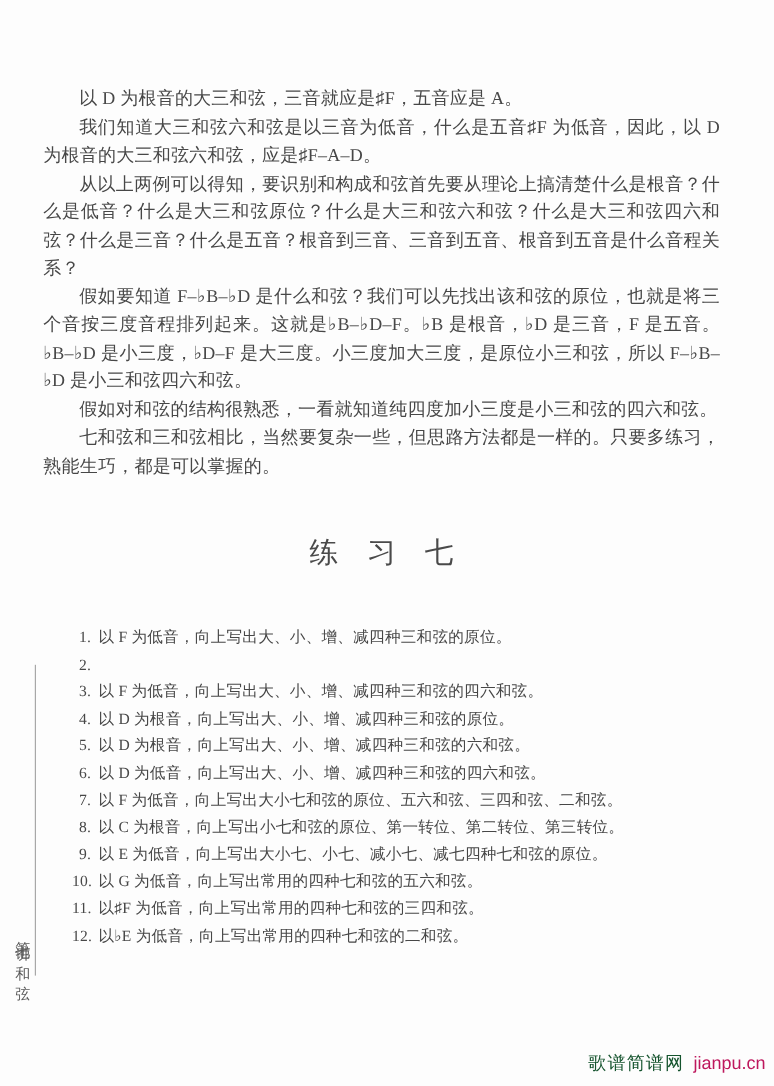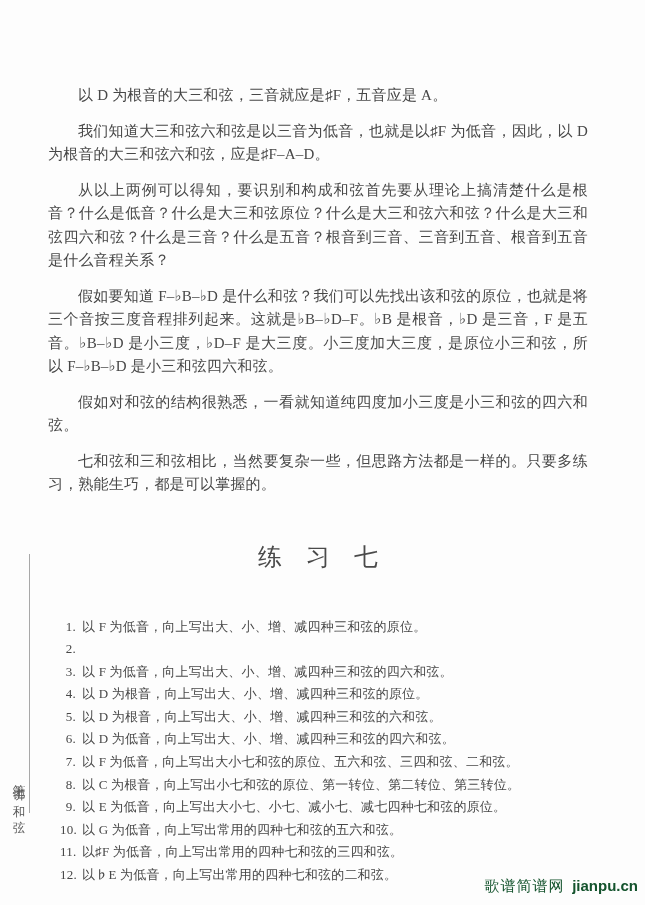--- a/index.html
+++ b/index.html
@@ -16,21 +16,21 @@
     color: #474747;
     overflow: hidden;
   }
   .content {
     position: absolute;
     left: 36px;
     top: 72px;
     width: 564px;
   }
   .body-paragraph {
-    margin: 12px;
+    margin: 0;
     font-size: 15px;
     line-height: 23.5px;
     text-align: justify;
     text-indent: 2em;
     letter-spacing: 0.2px;
   }
   .exercise-heading {
     margin: 47px 0 0 0;
     text-align: center;
     font-size: 24px;
@@ -51,21 +51,20 @@
     letter-spacing: 0.2px;
   }
   .exercise-num {
     width: 16px;
     text-align: right;
     flex: 0 0 auto;
   }
   .exercise-text {
     margin-left: 6px;
     white-space: nowrap;
-    font-family: Liberation Serif, serif;
   }
   .sidebar-rule {
     position: absolute;
     left: 0;
     top: 554px;
     width: 29px;
     height: 259px;
     border-right: 1px solid #a8a8a8;
   }
   .sidebar-text {
@@ -83,34 +82,34 @@
     right: 7px;
     bottom: 9px;
     font-size: 15px;
     white-space: nowrap;
   }
   .watermark-name {
     color: #14532d;
     letter-spacing: 1px;
   }
   .watermark-url {
-    color: #14532d;
-    font-weight: bold;
+    color: #be185d;
+    font-weight: normal;
     margin-left: 4px;
     font-family: "Liberation Sans", sans-serif;
   }
 </style>
 </head>
 <body>
 
 <div class="page">
 
   <div class="content">
     <p class="body-paragraph">以 D 为根音的大三和弦，三音就应是♯F，五音应是 A。</p>
-    <p class="body-paragraph">我们知道大三和弦六和弦是以三音为低音，也就是以♯F 为低音，因此，以 D 为根音的大三和弦六和弦，应是♯F–A–D。</p>
+    <p class="body-paragraph">我们知道大三和弦六和弦是以三音为低音，什么是五音♯F 为低音，因此，以 D 为根音的大三和弦六和弦，应是♯F–A–D。</p>
     <p class="body-paragraph">从以上两例可以得知，要识别和构成和弦首先要从理论上搞清楚什么是根音？什么是低音？什么是大三和弦原位？什么是大三和弦六和弦？什么是大三和弦四六和弦？什么是三音？什么是五音？根音到三音、三音到五音、根音到五音是什么音程关系？</p>
     <p class="body-paragraph">假如要知道 F–♭B–♭D 是什么和弦？我们可以先找出该和弦的原位，也就是将三个音按三度音程排列起来。这就是♭B–♭D–F。♭B 是根音，♭D 是三音，F 是五音。♭B–♭D 是小三度，♭D–F 是大三度。小三度加大三度，是原位小三和弦，所以 F–♭B–♭D 是小三和弦四六和弦。</p>
     <p class="body-paragraph">假如对和弦的结构很熟悉，一看就知道纯四度加小三度是小三和弦的四六和弦。</p>
     <p class="body-paragraph">七和弦和三和弦相比，当然要复杂一些，但思路方法都是一样的。只要多练习，熟能生巧，都是可以掌握的。</p>
 
     <h2 class="exercise-heading">练　习　七</h2>
 
     <ol class="exercise-list">
       <li class="exercise-item">
         <span class="exercise-num">1.</span>

